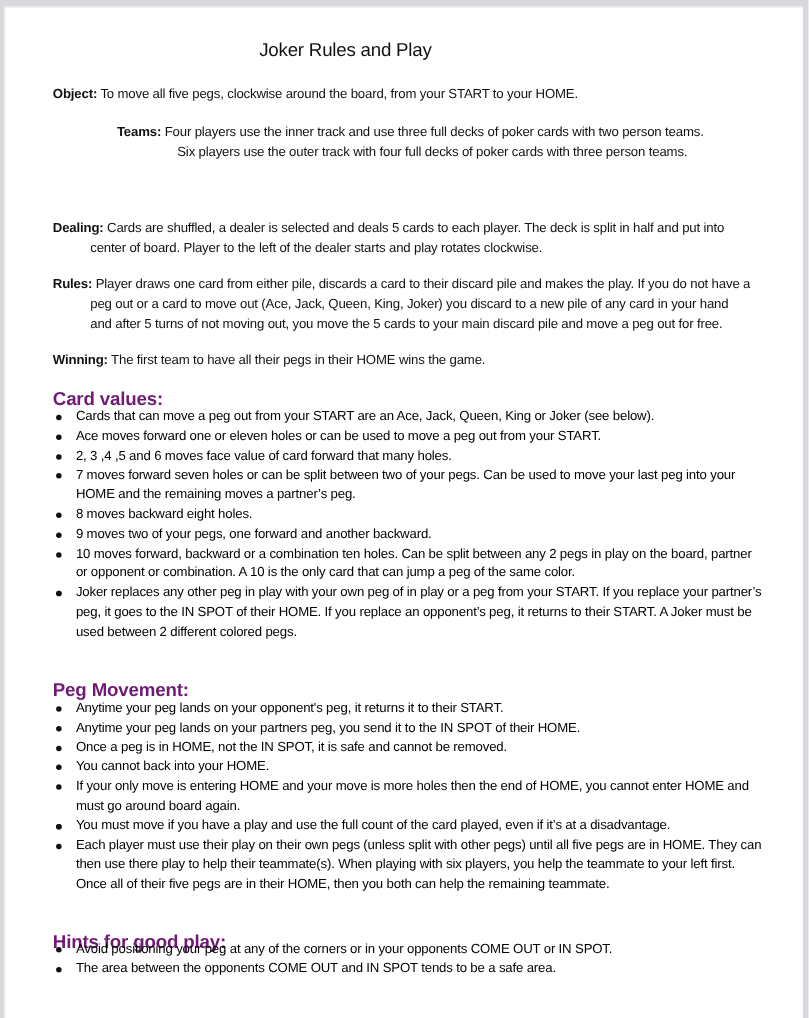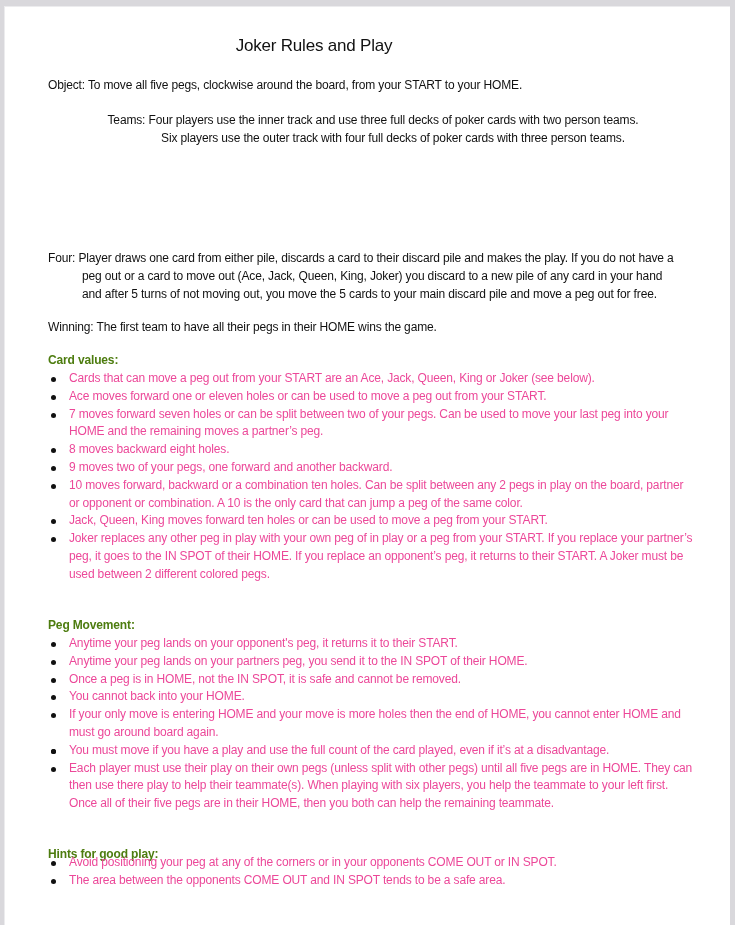--- a/index.html
+++ b/index.html
@@ -16,31 +16,31 @@
   .title {
     position:absolute; left:0; width:620px; top:30px;
     text-align:center; font-size:17px; color:#111;
     letter-spacing:-0.2px;
   }
   .para {
     position:absolute; left:44px; width:650px;
     font-size:12px; line-height:17.8px; color:#111;
     letter-spacing:-0.15px;
   }
-  .para b { font-weight:normal;margin-top:30px; }
+  .para b { font-weight:bold;margin-top:30px; }
   .para .cont { display:block; }
   .ind-teams { padding-left:40px; }
   .ind-hang { padding-left:34px; }
   .heading {
-    position:absolute; left:44px; font-size:12px; font-weight:bold; color:#4d7c0f;
+    position:absolute; left:44px; font-size:17px; font-weight:bold; color:#701a75;
     letter-spacing:-0.15px;
   }
   ul.bl {
     position:absolute; left:44px; width:648px; margin:0; padding:0; list-style:none;
-    font-size:12px; line-height:17.8px; color:#ec4899; letter-spacing:-0.15px;
+    font-size:12px; line-height:17.8px; color:#000000; letter-spacing:-0.15px;
   }
   ul.bl li { position:relative; padding-left:21px; }
   ul.bl li .dot {
     position:absolute; left:3px; top:7px; width:5px; height:5px; border-radius:50%;
     background:#111;
   }
 </style>
 </head>
 <body>
 
@@ -51,40 +51,45 @@
   <div class="para" style="top:71px;">
     <b>Object:</b><span> To move all five pegs, clockwise around the board, from your START to your HOME.</span>
   </div>
 
   <div class="para" style="top:106px;text-align:center;">
     <b>Teams:</b><span> Four players use the inner track and use three full decks of poker cards with two person teams.</span>
     <span class="cont ind-teams">Six players use the outer track with four full decks of poker cards with three person teams.</span>
   </div>
 
 
+  <div class="para" style="top:193px;">
+    <b>Dealing:</b><span> Cards are shuffled, a dealer is selected and deals 5 cards to each player. The deck is split in half and put into</span>
+    <span class="cont ind-hang">center of board. Player to the left of the dealer starts and play rotates clockwise.</span>
+  </div>
 
   <div class="para" style="top:244px;">
-    <b>Four:</b><span> Player draws one card from either pile, discards a card to their discard pile and makes the play. If you do not have a</span>
+    <b>Rules:</b><span> Player draws one card from either pile, discards a card to their discard pile and makes the play. If you do not have a</span>
     <span class="cont ind-hang">peg out or a card to move out (Ace, Jack, Queen, King, Joker) you discard to a new pile of any card in your hand</span>
     <span class="cont ind-hang">and after 5 turns of not moving out, you move the 5 cards to your main discard pile and move a peg out for free.</span>
   </div>
 
   <div class="para" style="top:313px;">
     <b>Winning:</b><span> The first team to have all their pegs in their HOME wins the game.</span>
   </div>
 
   <div class="heading" style="top:347px;">Card values:</div>
   <ul class="bl" style="top:364px;">
     <li><span class="dot"></span><span>Cards that can move a peg out from your START are an Ace, Jack, Queen, King or Joker (see below).</span></li>
     <li><span class="dot"></span><span>Ace moves forward one or eleven holes or can be used to move a peg out from your START.</span></li>
+    <li><span class="dot"></span><span>2, 3 ,4 ,5 and 6 moves face value of card forward that many holes.</span></li>
     <li><span class="dot"></span><span>7 moves forward seven holes or can be split between two of your pegs. Can be used to move your last peg into your HOME and the remaining moves a partner’s peg.</span></li>
     <li><span class="dot"></span><span>8 moves backward eight holes.</span></li>
     <li><span class="dot"></span><span>9 moves two of your pegs, one forward and another backward.</span></li>
     <li><span class="dot"></span><span>10 moves forward, backward or a combination ten holes. Can be split between any 2 pegs in play on the board, partner or opponent or combination. A 10 is the only card that can jump a peg of the same color.</span></li>
-    <li><span class="dot"></span><span>Jack, Queen, King moves forward ten holes or can be used to move a peg from your START.</span></li>
+    <li><span class="dot"></span></li>
     <li><span class="dot"></span><span>Joker replaces any other peg in play with your own peg of in play or a peg from your START. If you replace your partner’s peg, it goes to the IN SPOT of their HOME. If you replace an opponent’s peg, it returns to their START. A Joker must be used between 2 different colored pegs.</span></li>
   </ul>
 
   <div class="heading" style="top:612px;">Peg Movement:</div>
   <ul class="bl" style="top:629px;">
     <li><span class="dot"></span><span>Anytime your peg lands on your opponent's peg, it returns it to their START.</span></li>
     <li><span class="dot"></span><span>Anytime your peg lands on your partners peg, you send it to the IN SPOT of their HOME.</span></li>
     <li><span class="dot"></span><span>Once a peg is in HOME, not the IN SPOT, it is safe and cannot be removed.</span></li>
     <li><span class="dot"></span><span>You cannot back into your HOME.</span></li>
     <li><span class="dot"></span><span>If your only move is entering HOME and your move is more holes then the end of HOME, you cannot enter HOME and must go around board again.</span></li>

